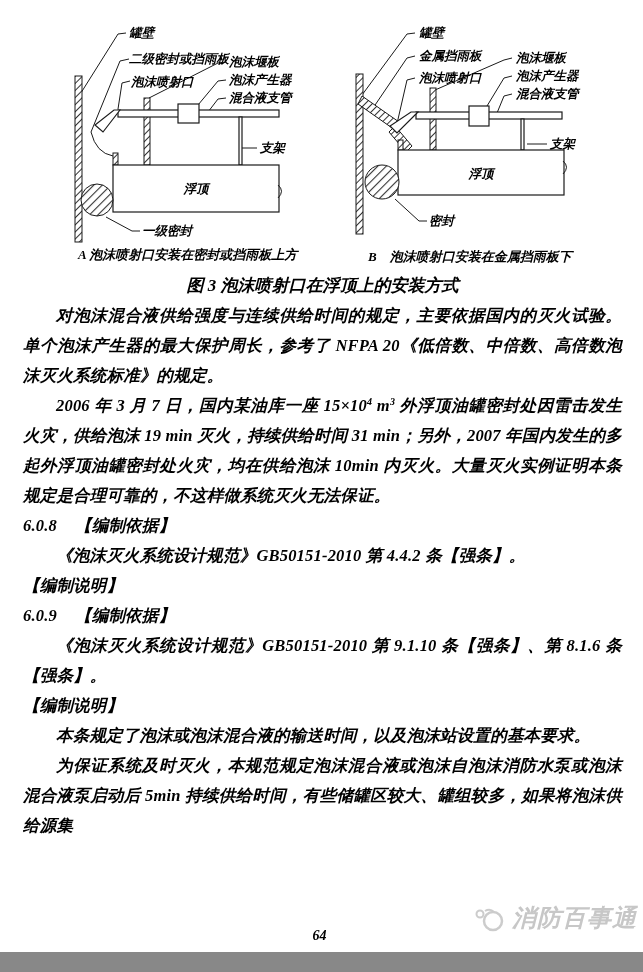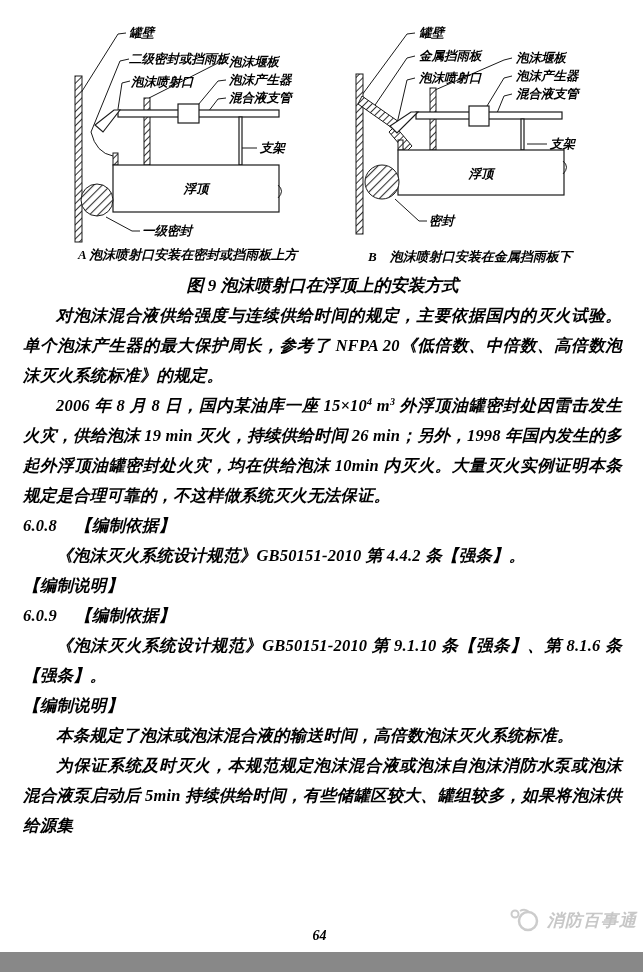--- a/index.html
+++ b/index.html
@@ -16,22 +16,22 @@
   .shape{stroke:#1a1a1a;stroke-width:1.2;fill:#fff;}
   .hatched{stroke:#1a1a1a;stroke-width:1;}
   .content{position:absolute;top:271px;left:23px;width:599px;}
   .fig-title{text-align:center;font-weight:700;font-size:17px;line-height:30px;}
   .content p{margin:0;font-size:16.5px;line-height:30px;text-align:justify;font-weight:700;letter-spacing:0.2px;}
   .ind{text-indent:2em;}
   .hdg .lbl{margin-left:18px;}
   sup{font-size:10px;line-height:0;}
   .pagenum{position:absolute;left:0;right:4px;bottom:8px;text-align:center;font-size:14px;font-weight:700;}
   .watermark{
-    position:absolute;right:6px;bottom:18px;display:flex;align-items:center;gap:4px;
-    color:#c7c7c7;font-size:17px;font-weight:700;letter-spacing:1px;
+    position:absolute;right:6px;bottom:18px;display:flex;align-items:flex-end;gap:4px;
+    color:#c7c7c7;font-size:24px;font-weight:700;letter-spacing:1px;
     font-family:"Liberation Sans","DejaVu Sans",sans-serif;
   }
 </style>
 </head>
 <body>
 
 <div class="page">
 
   <div class="diagram" style="left:56px;">
     <svg width="304" height="262" viewBox="0 0 304 262" xmlns="http://www.w3.org/2000/svg">
@@ -121,40 +121,40 @@
       <text class="dg-label" x="178" y="70">泡沫产生器</text>
       <text class="dg-label" x="178" y="88">混合液支管</text>
       <text class="dg-label" x="212" y="138">支架</text>
       <text class="dg-label" x="143" y="168" text-anchor="middle">浮顶</text>
       <text class="dg-label" x="91" y="215">密封</text>
       <text class="dg-caption" x="30" y="251">B　泡沫喷射口安装在金属挡雨板下</text>
     </svg>
   </div>
 
   <div class="content">
-    <div class="fig-title">图 9 泡沫喷射口在浮顶上的安装方式</div>
+    <div class="fig-title">图 3 泡沫喷射口在浮顶上的安装方式</div>
 
     <p class="ind">对泡沫混合液供给强度与连续供给时间的规定，主要依据国内的灭火试验。单个泡沫产生器的最大保护周长，参考了 NFPA 20《低倍数、中倍数、高倍数泡沫灭火系统标准》的规定。</p>
 
-    <p class="ind"><span>2006 年 8 月 8 日，国内某油库一座 15×10</span><sup>4</sup><span> m</span><sup>3</sup><span> 外浮顶油罐密封处因雷击发生火灾，供给泡沫 19 min 灭火，持续供给时间 26 min；另外，1998 年国内发生的多起外浮顶油罐密封处火灾，均在供给泡沫 10min 内灭火。大量灭火实例证明本条规定是合理可靠的，不这样做系统灭火无法保证。</span></p>
+    <p class="ind"><span>2006 年 3 月 7 日，国内某油库一座 15×10</span><sup>4</sup><span> m</span><sup>3</sup><span> 外浮顶油罐密封处因雷击发生火灾，供给泡沫 19 min 灭火，持续供给时间 31 min；另外，2007 年国内发生的多起外浮顶油罐密封处火灾，均在供给泡沫 10min 内灭火。大量灭火实例证明本条规定是合理可靠的，不这样做系统灭火无法保证。</span></p>
 
     <p class="hdg"><span class="num">6.0.8</span><span class="lbl">【编制依据】</span></p>
 
     <p class="ind">《泡沫灭火系统设计规范》GB50151-2010 第 4.4.2 条【强条】。</p>
 
     <p>【编制说明】</p>
 
 
     <p class="hdg"><span class="num">6.0.9</span><span class="lbl">【编制依据】</span></p>
 
     <p class="ind">《泡沫灭火系统设计规范》GB50151-2010 第 9.1.10 条【强条】、第 8.1.6 条【强条】。</p>
 
     <p>【编制说明】</p>
 
-    <p class="ind">本条规定了泡沫或泡沫混合液的输送时间，高倍数泡沫灭火系统标准。</p>
+    <p class="ind">本条规定了泡沫或泡沫混合液的输送时间，以及泡沫站设置的基本要求。</p>
 
     <p class="ind">为保证系统及时灭火，本规范规定泡沫混合液或泡沫自泡沫消防水泵或泡沫混合液泵启动后 5min 持续供给时间，有些储罐区较大、罐组较多，如果将泡沫供给源集</p>
   </div>
 
   <div class="watermark">
     <svg width="36" height="28" viewBox="0 0 36 28">
       <circle cx="21" cy="15" r="9" fill="none" stroke="#cccccc" stroke-width="2.5"></circle>
       <circle cx="8" cy="8" r="3.5" fill="none" stroke="#cccccc" stroke-width="2"></circle>
       <path d="M13,5 q5,-3 9,1" fill="none" stroke="#cccccc" stroke-width="2"></path>
     </svg>

